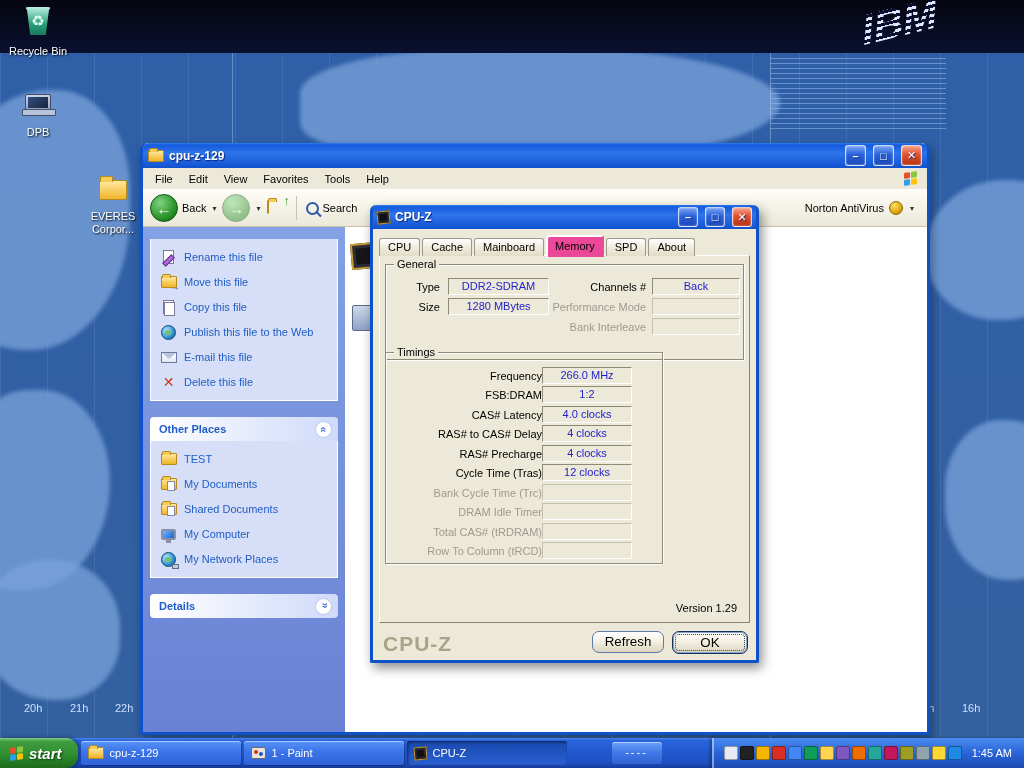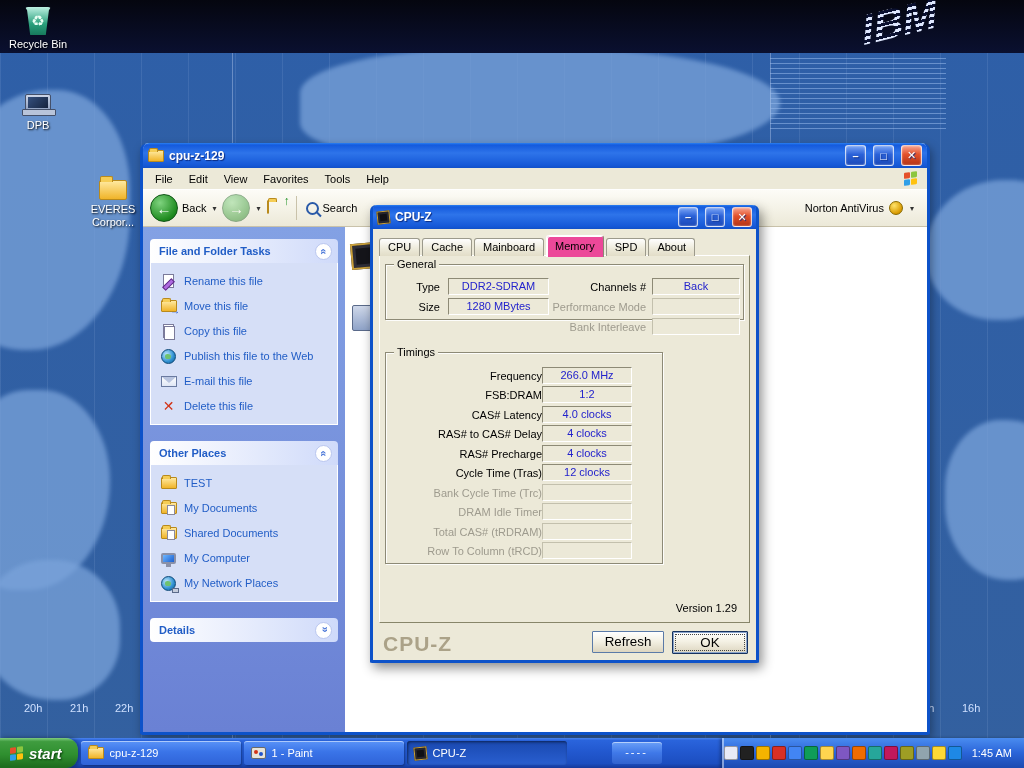--- a/index.html
+++ b/index.html
@@ -10,21 +10,21 @@
   #desktop{position:absolute;inset:0;background:linear-gradient(180deg,#2e5fa8,#33609f);overflow:hidden}
   .meridians{position:absolute;left:0;top:53px;right:0;bottom:0;background:repeating-linear-gradient(90deg,rgba(210,225,255,.10) 0 1px,transparent 1px 47px)}
   .blob{position:absolute;background:#7aa3da;opacity:.75;filter:blur(2px)}
   .top-band{position:absolute;left:0;top:0;width:100%;height:53px;background:linear-gradient(180deg,#05060f,#0a1030)}
   .ibm-logo{position:absolute;right:86px;top:-2px;font-weight:bold;font-style:italic;font-size:42px;letter-spacing:0;color:#c3cdee;transform:rotate(-14deg) skewX(-8deg);
     background:repeating-linear-gradient(180deg,#dfe8ff 0 3px,#0a1030 3px 6px);-webkit-background-clip:text;background-clip:text;-webkit-text-fill-color:transparent}
   .hstripes{position:absolute;left:770px;top:58px;width:176px;height:74px;background:repeating-linear-gradient(180deg,rgba(150,185,235,.55) 0 1px,transparent 1px 5px)}
   .vline{position:absolute;width:1px;background:rgba(215,230,255,.35);top:53px;bottom:30px}
   .tz{position:absolute;top:702px;color:#cfe0ff;font-size:11px}
   .dicon{position:absolute;width:76px;text-align:center;cursor:pointer}
-  .dicon .lbl{color:#fff;text-shadow:1px 1px 2px #000;margin-top:3px;line-height:13px}
+  .dicon .lbl{color:#fff;text-shadow:1px 1px 2px #000;margin-top:10px;line-height:13px}
   .ico-wrap{height:32px;display:flex;align-items:flex-end;justify-content:center}
   .bin{width:26px;height:28px;background:linear-gradient(180deg,#bdf0e2,#2aa07c 60%,#177a5c);clip-path:polygon(8% 12%,92% 12%,100% 0,0 0,8% 12%,20% 100%,80% 100%,92% 12%);border-radius:3px;color:#eafff4;font-size:15px;display:flex;align-items:center;justify-content:center}
   .laptop{width:26px;height:17px;background:linear-gradient(#cdd6e8,#8fa0c0);border:1px solid #44506a;border-radius:2px;position:relative;margin-bottom:5px}
   .laptop::before{content:"";position:absolute;inset:2px;background:linear-gradient(135deg,#35507e,#16233e)}
   .laptop::after{content:"";position:absolute;left:-4px;bottom:-6px;width:32px;height:5px;background:#b8c4da;border:1px solid #44506a;border-radius:1px}
   .folder-lg{width:28px;height:20px;background:linear-gradient(#ffe9a0,#f0b429);border:1px solid #b98a1c;border-radius:2px;position:relative}
   .folder-lg::before{content:"";position:absolute;left:0;top:-5px;width:11px;height:5px;background:#f5cd55;border:1px solid #b98a1c;border-bottom:none;border-radius:2px 2px 0 0}
 
   
   .blue-grad{background:linear-gradient(180deg,#2a80f2 0%,#145add 8%,#2e74ea 40%,#1659d8 88%,#1150c8 100%)}
@@ -91,51 +91,51 @@
   #cpuz .titlebar{height:24px;border-radius:4px 4px 0 0;display:flex;align-items:center;gap:5px;padding:0 4px;color:#fff;font-weight:bold;font-size:12px;text-shadow:1px 1px 1px #0a2a80}
   #cpuz .titlebar .spacer{flex:1}
   #cpuz .tbtn{width:20px;height:20px}
   .dlg-client{position:absolute;left:0;right:0;top:24px;bottom:0}
   .tabs{position:absolute;left:6px;top:5px;height:22px;display:flex;align-items:flex-end;z-index:2}
   .tab{height:18px;line-height:17px;padding:0 8px;border:1px solid #9c9a8c;border-bottom:none;border-radius:3px 3px 0 0;background:linear-gradient(#fefefe,#ece9d8 60%,#e2ddc8);margin-right:2px;cursor:pointer;color:#000}
   .tab.active{height:22px;line-height:20px;background:#ec4899;border-color:#fff #8a8875 #ece9d8 #fff;box-shadow:inset 1px 1px 0 #fff;margin-bottom:-1px;font-weight:normal}
   .page{position:absolute;left:6px;right:6px;top:26px;height:368px;background:#ece9d8;border:1px solid;border-color:#fff #878569 #878569 #fff;z-index:1}
   .group{position:absolute;border:1px solid #8d8a76;box-shadow:inset 1px 1px 0 rgba(255,255,255,.9),1px 1px 0 rgba(255,255,255,.9)}
   .group-label{position:absolute;top:-7px;left:8px;background:#ece9d8;padding:0 3px}
-  #grp-general{left:5px;right:5px;top:8px;height:56px}
+  #grp-general{left:5px;right:5px;top:8px;height:96px}
   #grp-timings{left:5px;top:96px;width:278px;height:212px}
   .grow{position:absolute;display:flex;align-items:center}
   .glabel{text-align:right;color:#000}
   .dis .glabel{color:#9e9b8e}
   .vbox{height:17px;background:#ece9d8;border:1px solid;border-color:#8d8a76 #fff #fff #8d8a76;color:var(--value-blue,#2222cc);text-align:center;line-height:15px;flex:none}
   .dis .vbox{border-color:#c3c0ad #fff #fff #c3c0ad}
   .trow{position:absolute;left:6px;height:17px;display:flex;align-items:center}
   .trow .glabel{width:150px;margin-right:0}
   .trow .vbox{width:90px}
   .version{position:absolute;right:12px;bottom:8px;color:#000}
   .watermark{position:absolute;left:10px;bottom:4px;font-size:21px;font-weight:bold;color:#aba288;letter-spacing:1px}
-  .xp-btn{position:absolute;height:22px;background:linear-gradient(180deg,#fff,#f4f1e4 45%,#dcd5bf);border:1px solid #5a7aa8;border-radius:1px;text-align:center;line-height:20px;cursor:pointer;color:#000}
+  .xp-btn{position:absolute;height:22px;background:linear-gradient(180deg,#fff,#f4f1e4 45%,#dcd5bf);border:1px solid #5a7aa8;border-radius:7px;text-align:center;line-height:20px;cursor:pointer;color:#000}
   #btn-refresh{right:92px;bottom:7px;width:72px}
   #btn-ok{right:8px;bottom:6px;width:76px;height:23px;border:1px solid #16325e;box-shadow:inset 0 0 0 1px #8aa4cc;outline:1px dotted #444;outline-offset:-4px;line-height:21px}
 
   
   #taskbar{position:absolute;left:0;right:0;bottom:0;height:30px;z-index:30;display:flex;align-items:center;
     background:linear-gradient(180deg,#4a84ef 0%,#2a64dc 8%,#2258cf 45%,#1c4ec0 85%,#16399a 100%)}
   .start{height:30px;flex:none;display:flex;align-items:center;gap:6px;padding:0 16px 0 10px;border-radius:0 12px 12px 0;cursor:pointer;
     background:linear-gradient(180deg,#7ecb7e 0%,#3f9c3f 12%,#2f8f2f 55%,#1e6e1e 95%);box-shadow:2px 0 5px rgba(0,0,0,.4);
     color:#fff;font-weight:bold;font-style:italic;font-size:15px;text-shadow:1px 1px 2px #0a3a0a}
   .taskbtn{width:160px;height:24px;margin-left:3px;flex:none;display:flex;align-items:center;gap:6px;padding:0 7px;border-radius:3px;cursor:pointer;
     background:linear-gradient(180deg,#5a93f8,#3a74e8 45%,#2f63d8);box-shadow:inset 0 1px 0 rgba(255,255,255,.5),1px 1px 2px rgba(0,0,0,.3);color:#fff;overflow:hidden;white-space:nowrap}
   .taskbtn.active{background:linear-gradient(180deg,#1a48ae,#2255c2 55%,#2a5fd0);box-shadow:inset 1px 1px 3px rgba(0,0,0,.55)}
   .i-paint{width:15px;height:12px;background:#e8e4da;border:1px solid #6a6a6a;border-radius:2px;position:relative;flex:none}
   .i-paint::before{content:"";position:absolute;left:2px;top:2px;width:4px;height:4px;border-radius:50%;background:#d23318}
   .i-paint::after{content:"";position:absolute;right:2px;bottom:2px;width:4px;height:4px;border-radius:50%;background:#2255cc}
   .mini-btn{width:50px;height:22px;margin-left:45px;flex:none;border-radius:3px;cursor:pointer;text-align:center;line-height:20px;color:#fff;letter-spacing:2px;
     background:linear-gradient(180deg,#6aa0f8,#3f78e8 50%,#3263cf);box-shadow:inset 0 1px 0 rgba(255,255,255,.5)}
-  .tray{margin-left:auto;height:30px;display:flex;align-items:center;gap:2px;padding:0 8px 0 0;border-left:2px solid rgba(255,255,255,.45);
+  .tray{margin-left:auto;height:30px;display:flex;align-items:center;gap:2px;padding:0 8px 0 10px;border-left:2px solid rgba(255,255,255,.45);
     background:linear-gradient(180deg,#4a8cf0,#2a64d8 50%,#1c4ab0);box-shadow:-2px 0 3px rgba(0,0,0,.3)}
   .tray-ico{width:14px;height:14px;border-radius:2px;border:1px solid rgba(0,0,0,.35);flex:none;cursor:pointer}
   .clock{color:#fff;margin-left:8px;padding-right:4px}
 </style>
 </head>
 <body>
 
 <div id="desktop">
   <div class="meridians"></div>
   <div class="blob" style="left:300px;top:48px;width:480px;height:115px;border-radius:45% 55% 60% 40%"></div>
@@ -211,26 +211,20 @@
     <span>Search</span>
     <span class="norton">
       <span>Norton AntiVirus</span>
       <span class="norton-ico"></span>
       <span class="drop">▾</span>
     </span>
   </div>
   <div class="win-body">
     <div class="taskpane">
       <div class="panel">
-        <div class="panel-hd">
-          <span>File and Folder Tasks</span>
-          <span class="chev">
-              <i>«</i>
-            </span>
-        </div>
         <div class="panel-bd">
           <div class="task">
             <span class="ticon">
                 <span class="pg i-rename"></span>
               </span>
             <a>Rename this file</a>
           </div>
           <div class="task">
             <span class="ticon">
                 <span class="i-folder"></span>

